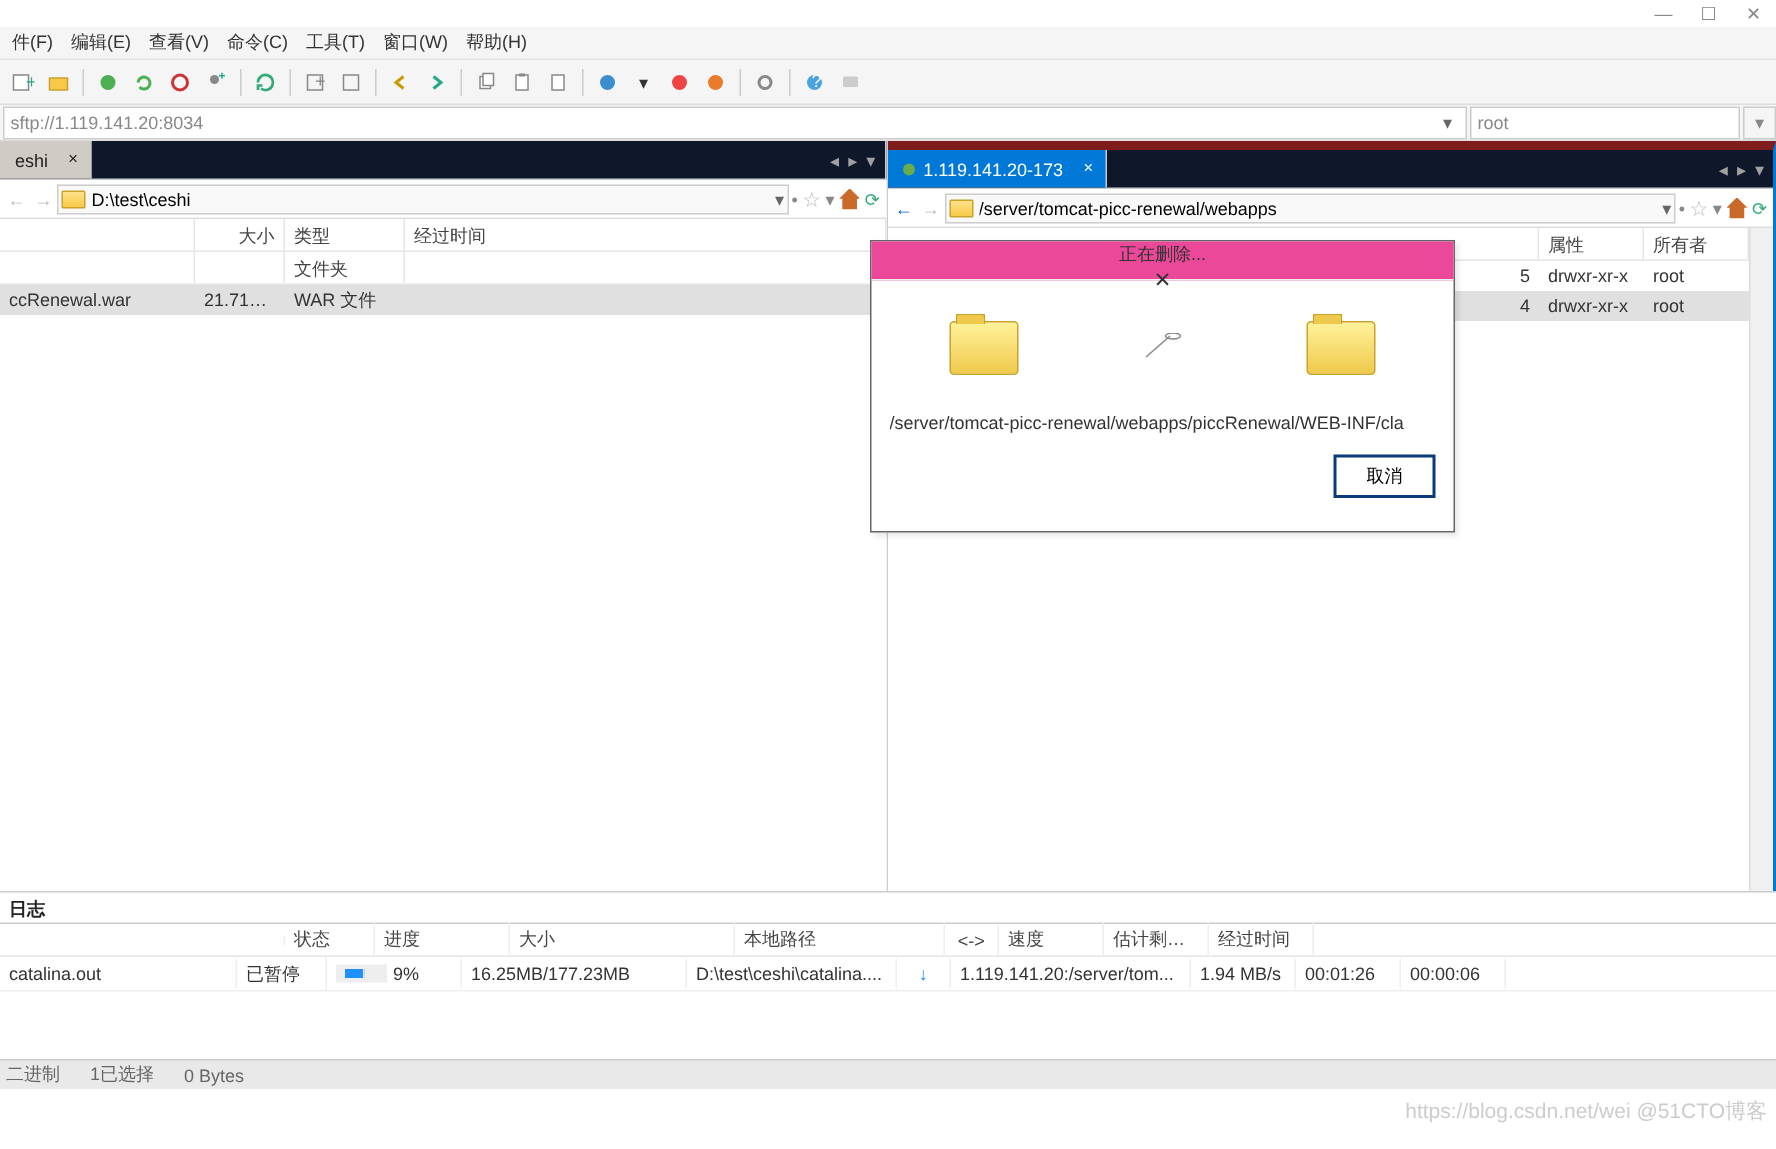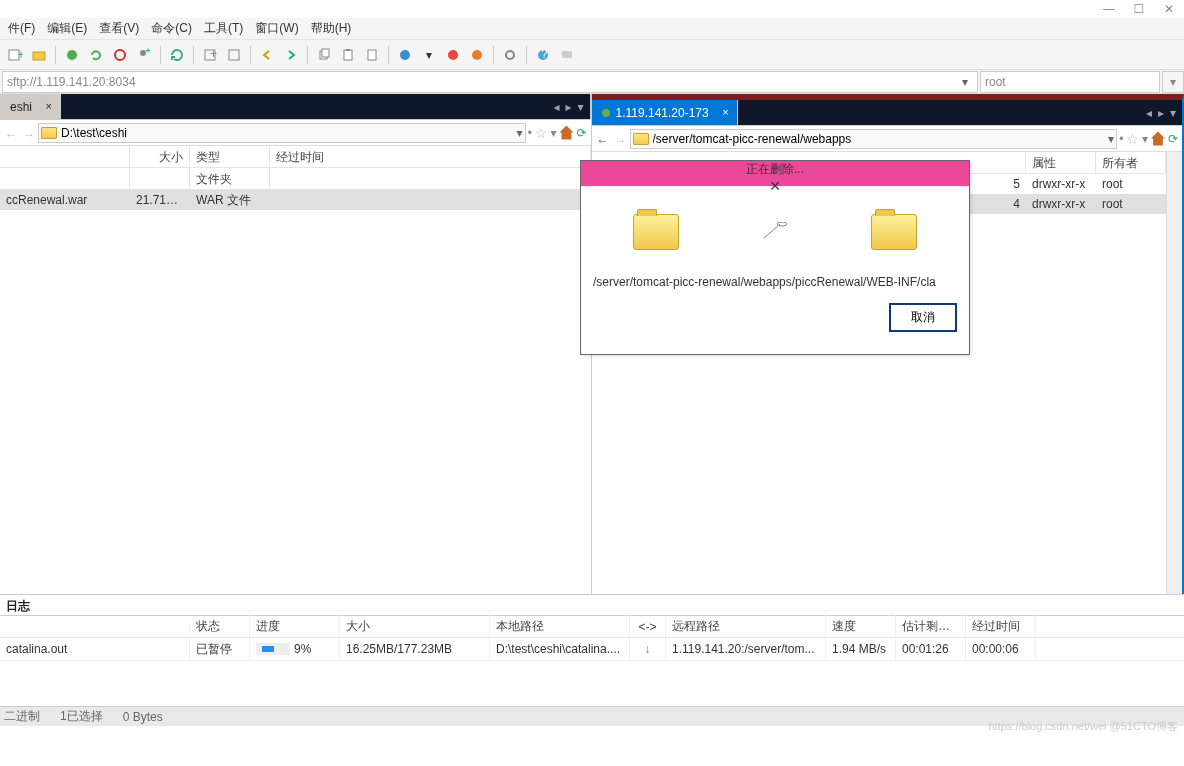--- a/index.html
+++ b/index.html
@@ -74,21 +74,21 @@
 .transfer-header { color:#444; }
 .transfer-header div, .transfer-row div { padding:3px 6px; border-right:1px solid #eee; overflow:hidden; white-space:nowrap; text-overflow:ellipsis; }
 .transfer-row { border-bottom:none; }
 .prog { width:34px; height:12px; background:#eee; position:relative; }
 .prog .fill { background:#1e90ff; height:100%; }
 .dir-arrow { color:#1e90ff; font-weight:bold; }
 .blank { flex:1; background:#fff; border-top:1px solid #eee; }
 
 .status-bar { height:20px; background:#e9e9e9; border-top:1px solid #ccc; display:flex; align-items:center; color:#666; font-size:11px; padding:0 4px; }
 .status-bar .left { flex:1; }
-.watermark { position:absolute; right:6px; bottom:32px; color:#ccc; font-size:11px; pointer-events:none; }
+.watermark { position:absolute; right:6px; bottom:16px; color:#ccc; font-size:14px; pointer-events:none; }
 
 svg { display:block; }
 </style>
 </head>
 <body>
 
 <div class="title-bar">
   <div class="win-btns">
     <div class="win-btn">—</div>
     <div class="win-btn">☐</div>
@@ -351,27 +351,26 @@
   <span>日志</span>
 </div>
 
 <div class="transfer-header">
   <div style="width:190px"></div>
   <div style="width:60px">状态</div>
   <div style="width:90px">进度</div>
   <div style="width:150px">大小</div>
   <div style="width:140px">本地路径</div>
   <div style="width:36px;text-align:center">&lt;-&gt;</div>
-  <div style="width:160px">远程路径</div>
   <div style="width:70px">速度</div>
   <div style="width:70px">估计剩余...</div>
   <div style="width:70px">经过时间</div>
 </div>
 <div class="transfer-row">
-  <div style="width:190px">catalina.out</div>
+  <div style="width:158px">catalina.out</div>
   <div style="width:60px">已暂停</div>
   <div style="width:90px;display:flex;align-items:center;gap:4px">
     <div class="prog">
         <div class="fill" style="width:9%"></div>
       </div>
     <span>9%</span>
   </div>
   <div style="width:150px">16.25MB/177.23MB</div>
   <div style="width:140px">D:\test\ceshi\catalina....</div>
   <div style="width:36px;text-align:center" class="dir-arrow">↓</div>

